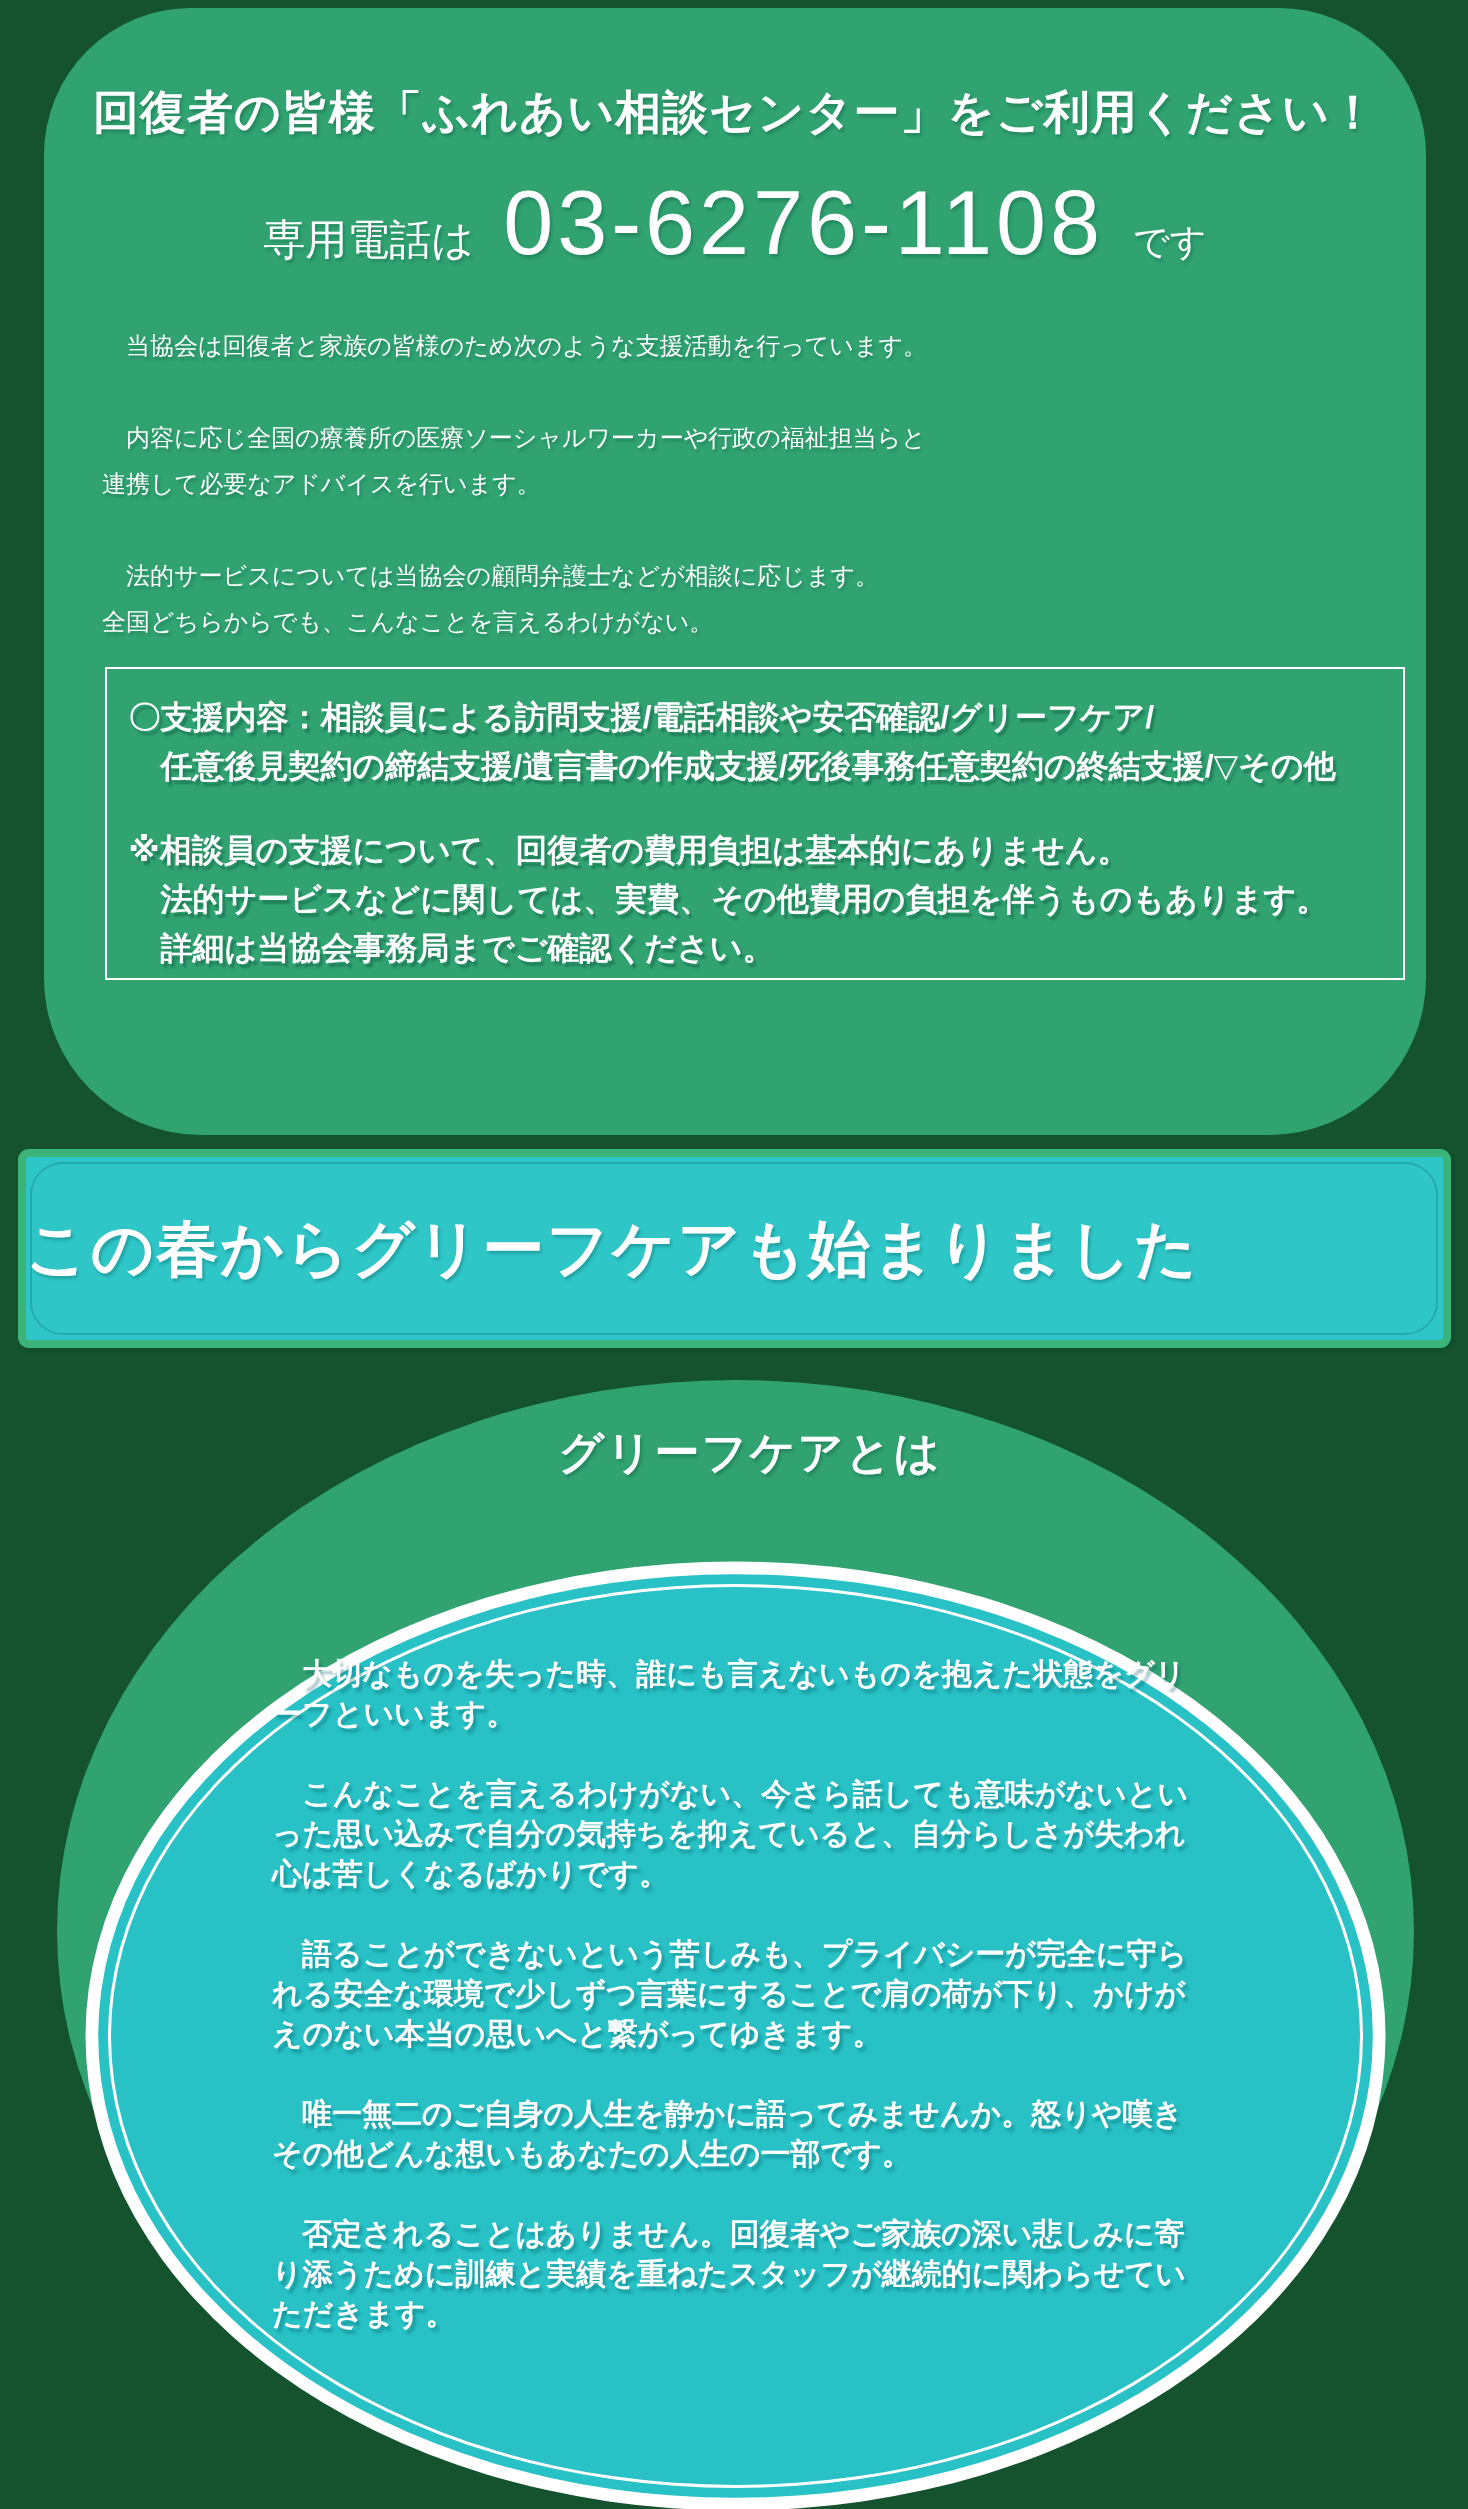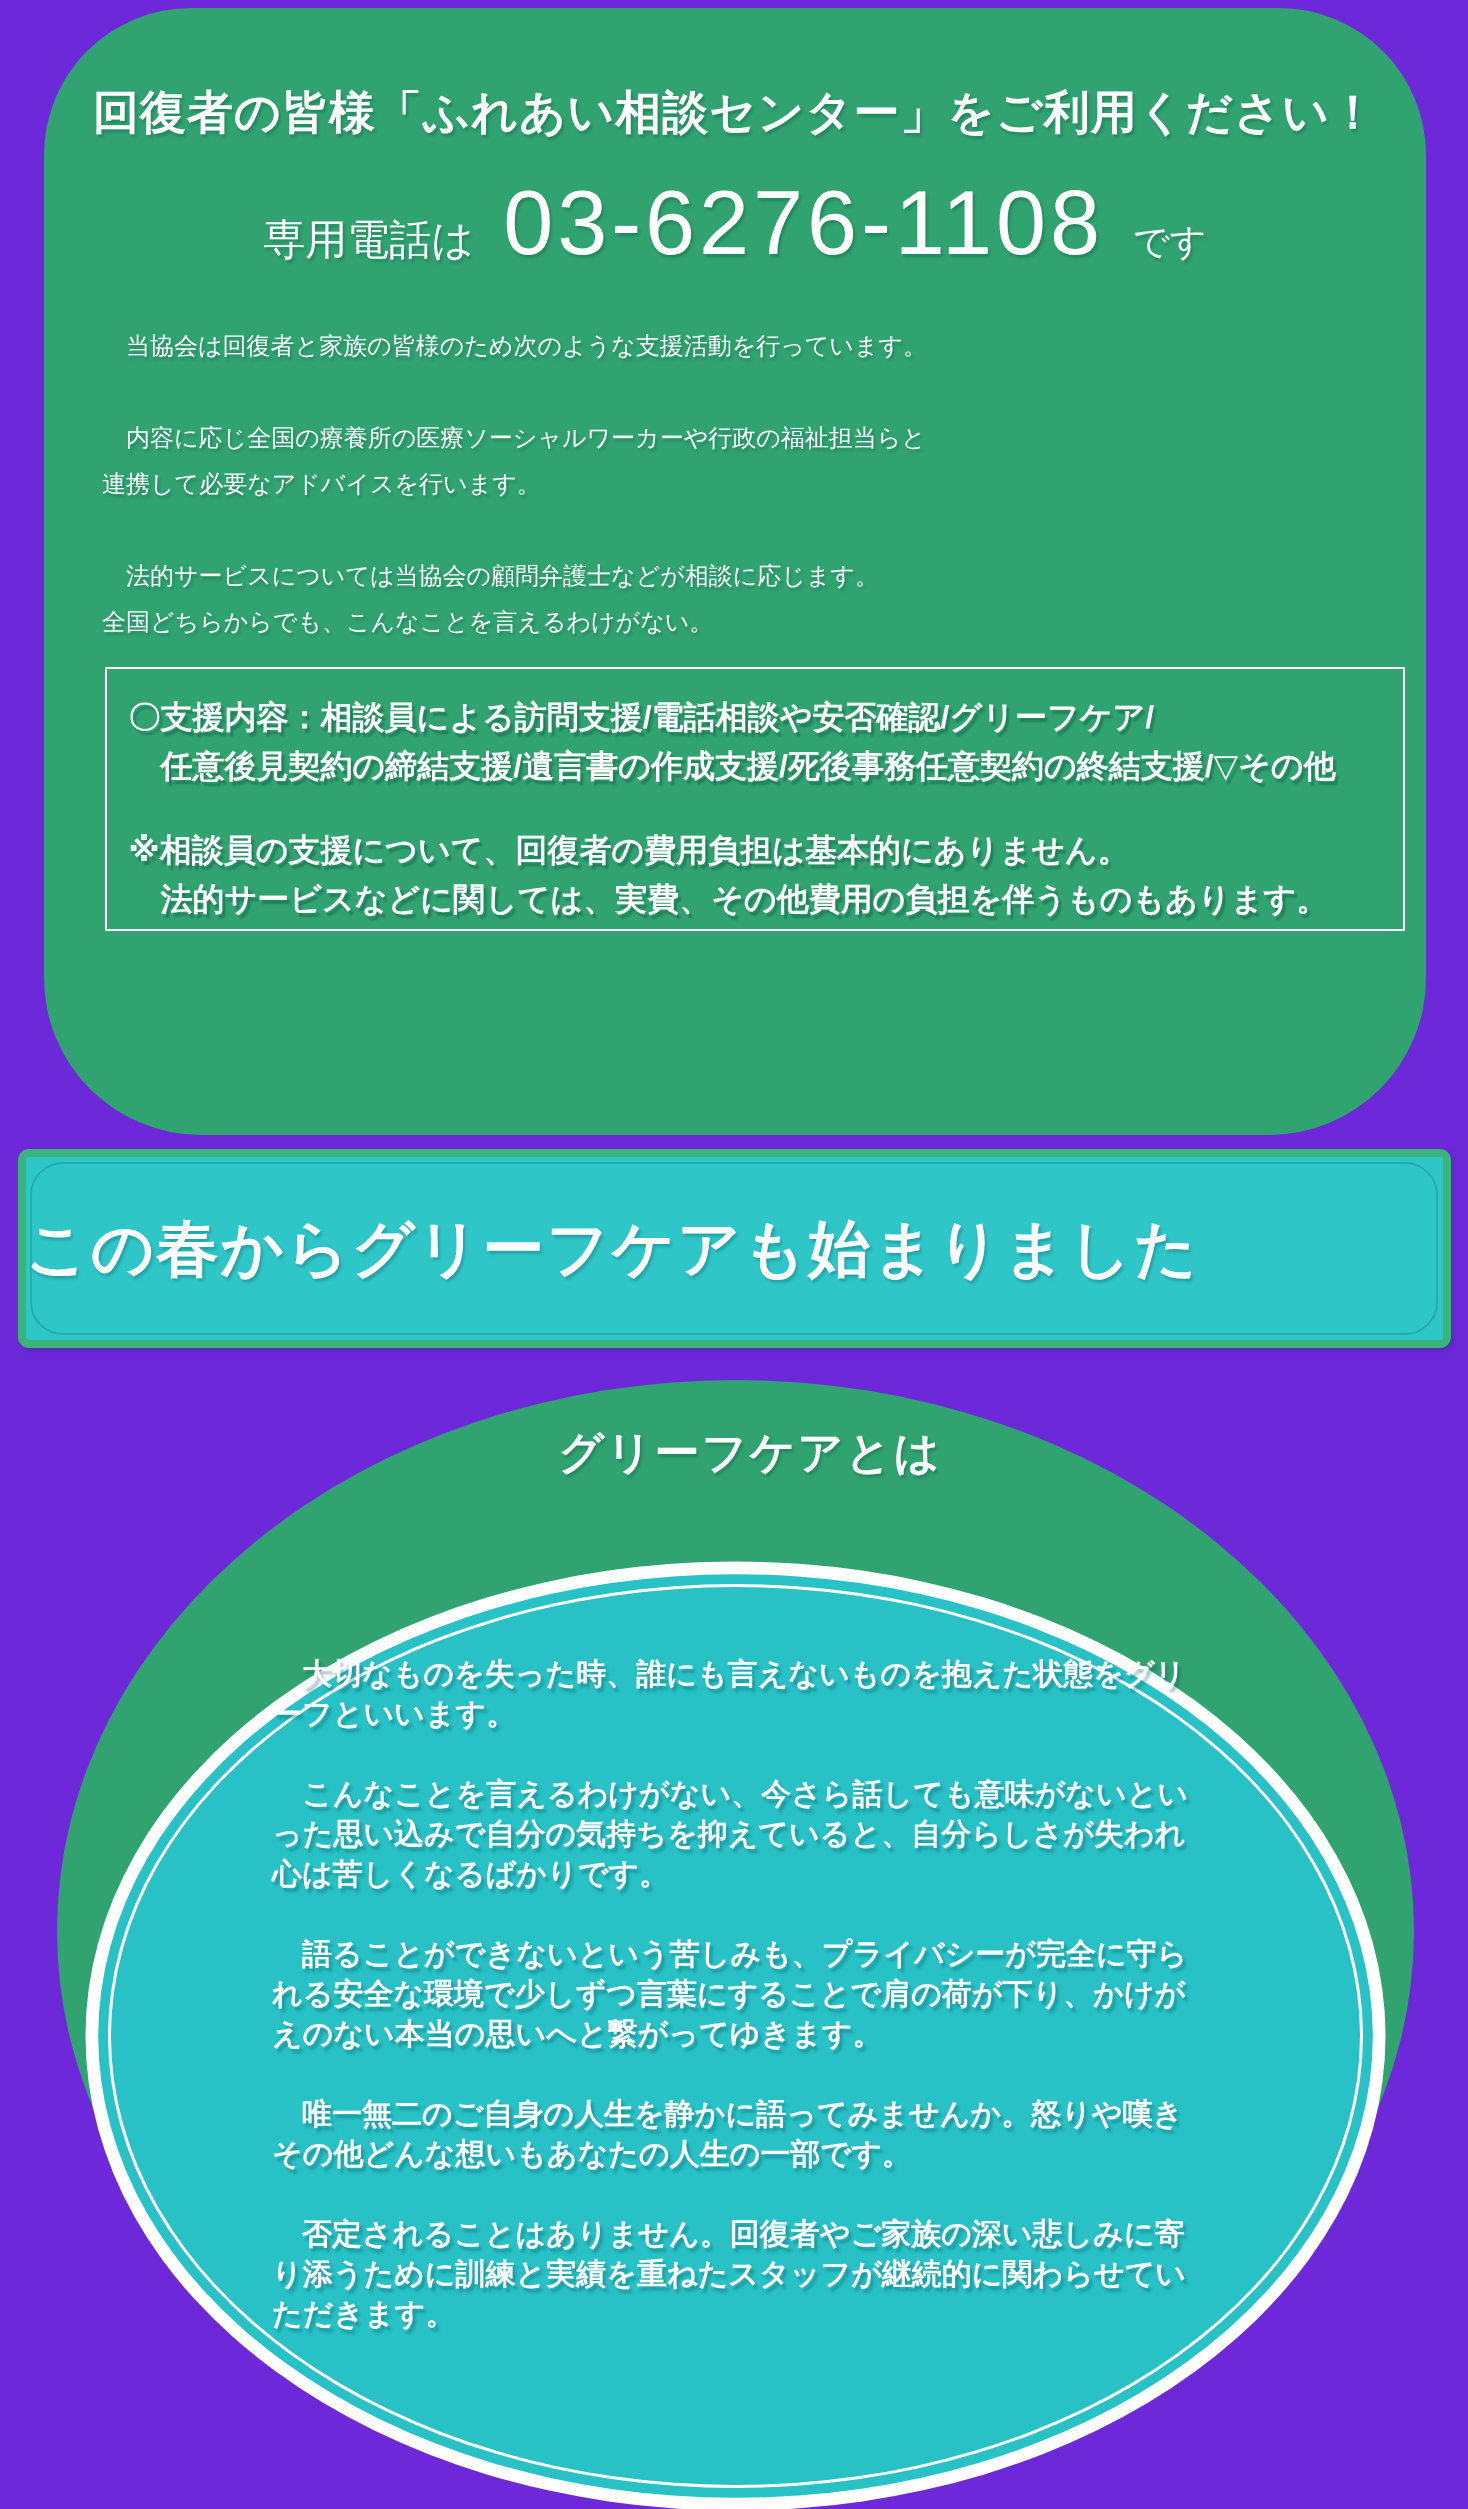--- a/index.html
+++ b/index.html
@@ -9,21 +9,21 @@
     --banner-teal:#2fc6c8;
     --ellipse-teal:#27c1c6;
     --text-white:#ffffff;
   }
   *{box-sizing:border-box;}
   html,body{margin:0;padding:0;}
   body{
     width:1468px;height:2509px;overflow:hidden;background:#ffffff;
     font-family:"Liberation Sans","DejaVu Sans",sans-serif;
   }
-  .page{position:relative;width:1468px;height:2509px;background:#6d28d9;}
+  .page{position:relative;width:1468px;height:2509px;background:#14532d;}
 
   
   .card-green{
     position:absolute;left:44px;top:7.8px;width:1382px;height:1127px;
     background:var(--green);border-radius:147px 147px 157px 157px;
   }
   .card-title{
     position:absolute;left:44px;top:82px;width:1382px;margin:0;
     text-align:center;font-size:46px;font-weight:700;color:var(--text-white);
     letter-spacing:1px;text-shadow:2px 2.9px 2.9px rgba(0,55,38,.25);
@@ -114,20 +114,21 @@
     </div>
 
   <div class="support-box">
     <div class="support-lines">
         <div class="support-line">〇支援内容：相談員による訪問支援/電話相談や安否確認/グリーフケア/</div>
         <div class="support-line">　任意後見契約の締結支援/遺言書の作成支援/死後事務任意契約の終結支援/▽その他</div>
       </div>
     <div class="support-notes">
         <div class="support-note">※相談員の支援について、回復者の費用負担は基本的にありません。</div>
         <div class="support-note">　法的サービスなどに関しては、実費、その他費用の負担を伴うものもあります。</div>
+        <div class="support-note">　詳細は当協会事務局までご確認ください。</div>
       </div>
   </div>
 
   <section class="banner">
     <span class="banner-text">この春からグリーフケアも始まりました</span>
   </section>
 
   <section>
     <div class="grief-green"></div>
     <h2 class="grief-title">グリーフケアとは</h2>

